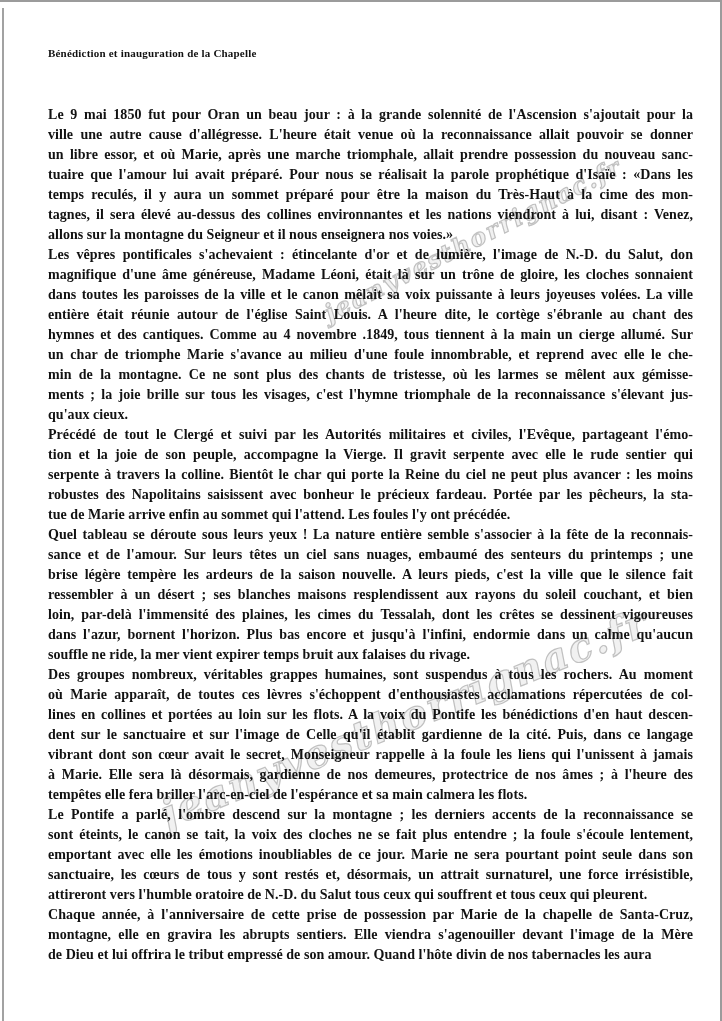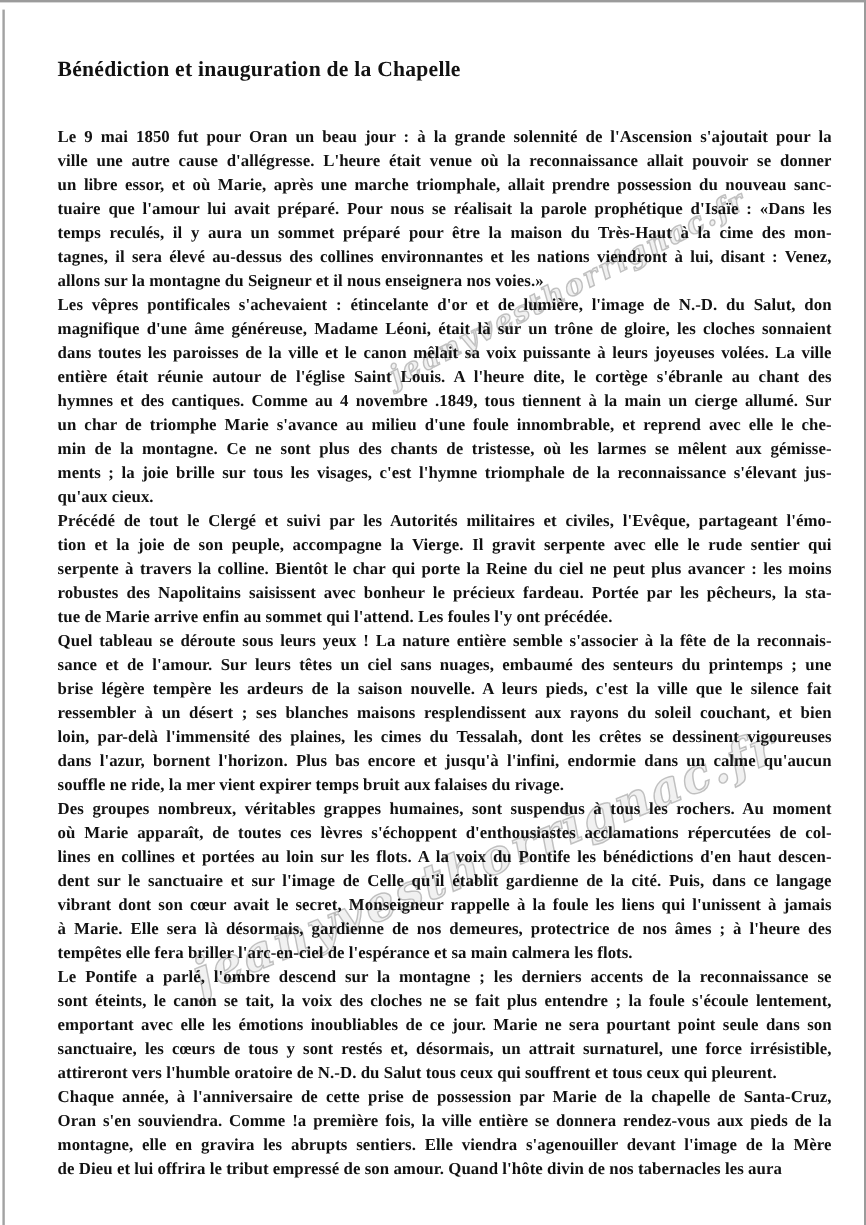--- a/index.html
+++ b/index.html
@@ -32,21 +32,21 @@
   .edge-right {
     position: absolute;
     top: 0; right: 0;
     width: 2px; bottom: 0;
     background: #9b9b9b;
   }
   .doc-title {
     position: absolute;
     left: 48px;
     top: 47px;
-    font-size: 18px;
+    font-size: 11px;
     font-weight: bold;
     letter-spacing: 0.2px;
     white-space: nowrap;
   }
   .body-text {
     position: absolute;
     left: 48px;
     top: 105px;
     width: 645px;
   }
@@ -152,18 +152,17 @@
       </div>
       <div class="para">
         <div class="line">Le Pontife a parlé, l'ombre descend sur la montagne ; les derniers accents de la reconnaissance se</div>
         <div class="line">sont éteints, le canon se tait, la voix des cloches ne se fait plus entendre ; la foule s'écoule lentement,</div>
         <div class="line">emportant avec elle les émotions inoubliables de ce jour. Marie ne sera pourtant point seule dans son</div>
         <div class="line">sanctuaire, les cœurs de tous y sont restés et, désormais, un attrait surnaturel, une force irrésistible,</div>
         <div class="line last">attireront vers l'humble oratoire de N.-D. du Salut tous ceux qui souffrent et tous ceux qui pleurent.</div>
       </div>
       <div class="para">
         <div class="line">Chaque année, à l'anniversaire de cette prise de possession par Marie de la chapelle de Santa-Cruz,</div>
-        <div class="line">Oran s'en souviendra. Comme !a première fois, la ville entière se donnera rendez-vous aux pieds de la</div>
         <div class="line">montagne, elle en gravira les abrupts sentiers. Elle viendra s'agenouiller devant  l'image de la Mère</div>
         <div class="line last">de Dieu et lui offrira le tribut empressé de son amour. Quand l'hôte divin de nos tabernacles les aura</div>
       </div>
     </div>
 </div>
 
 </body></html>

